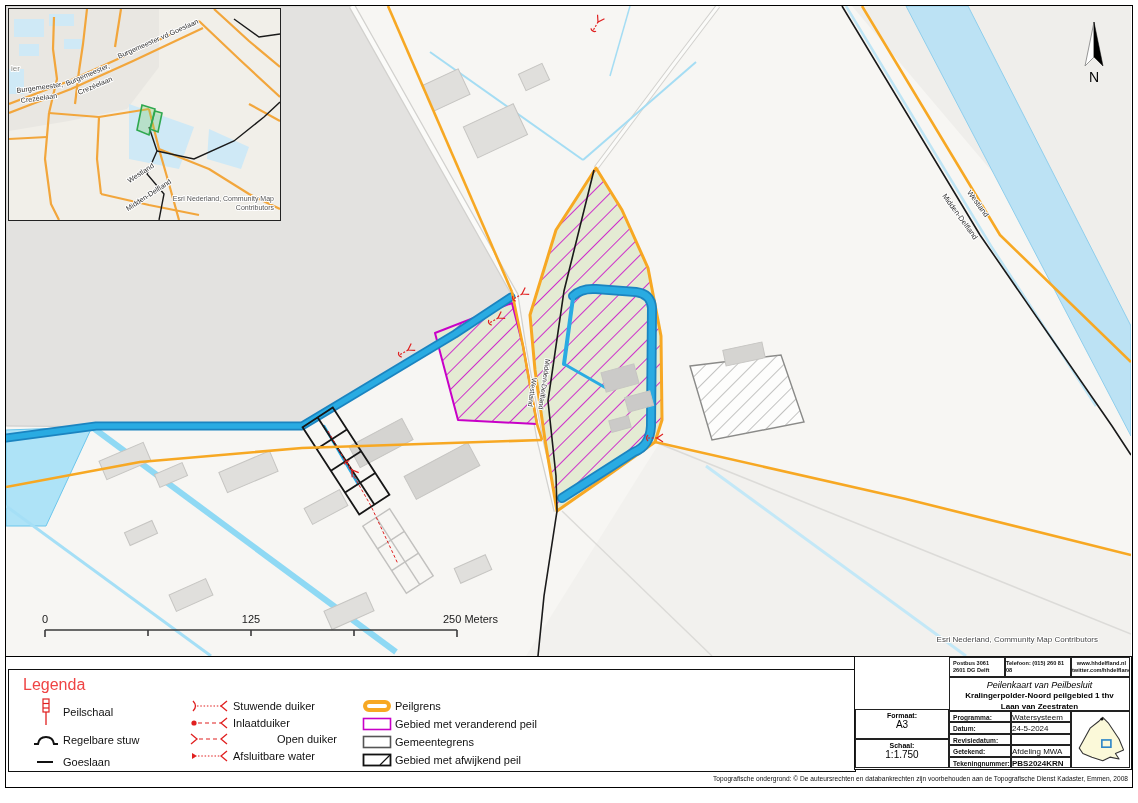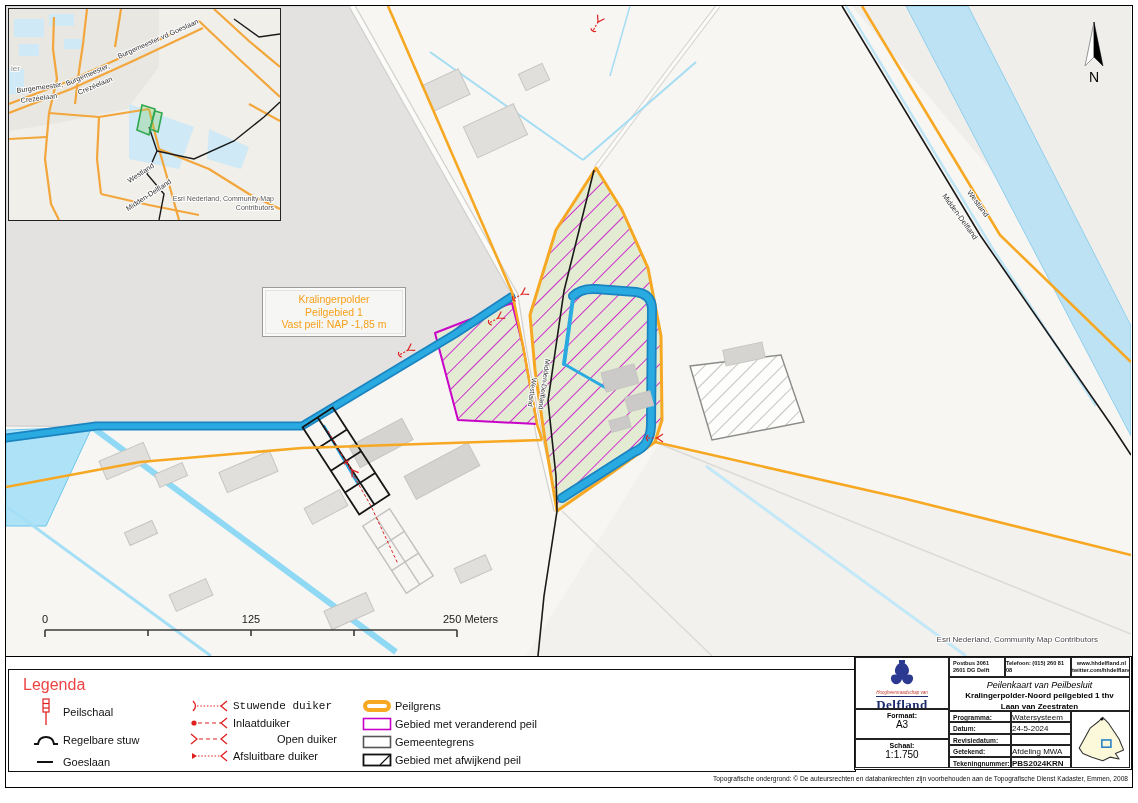--- a/index.html
+++ b/index.html
@@ -231,27 +231,20 @@
       <text class="halo2" x="58" y="77" font-size="7.2" fill="#333" transform="rotate(-23 58 77)">Burgemeester,</text>
       <text class="halo2" x="70" y="86" font-size="7.2" fill="#333" transform="rotate(-23 70 86)">Crezéelaan</text>
       <text class="halo2" x="150" y="32" font-size="7.2" fill="#333" text-anchor="middle" transform="rotate(-24 150 32)">Burgemeester vd Goeslaan</text>
       <text class="halo2" x="133" y="166" font-size="7.2" fill="#333" text-anchor="middle" transform="rotate(-33 133 166)">Westland</text>
       <text class="halo2" x="141" y="188" font-size="7.2" fill="#333" text-anchor="middle" transform="rotate(-33 141 188)">Midden-Delfland</text>
       <text class="halo2" x="265" y="192" font-size="7" fill="#555" text-anchor="end">Esri Nederland, Community Map</text>
       <text class="halo2" x="265" y="201" font-size="7" fill="#555" text-anchor="end">Contributors</text>
     </svg>
    </div>
 
-   <div class="peil-label">
-     <div class="inner">
-       <div class="line">Kralingerpolder</div>
-       <div class="line">Peilgebied 1</div>
-       <div class="line">Vast peil: NAP -1,85 m</div>
-     </div>
-   </div>
   </div>
 
   <div class="legend">
     <div class="legend-title">Legenda</div>
 
     <div class="lcol" style="left:20px;top:26px;">
       <div class="litem" style="height:32px;">
         <span class="licon" style="width:34px;">
           <svg width="14" height="30" viewBox="0 0 14 30">
                 <rect x="4" y="2" width="6" height="13" fill="#fff" stroke="#E02020" stroke-width="1.2"></rect>
@@ -274,21 +267,21 @@
         <span class="licon" style="width:34px;">
           <svg width="26" height="6" viewBox="0 0 26 6">
                 <line x1="4" y1="3" x2="20" y2="3" stroke="#111" stroke-width="2"></line>
               </svg>
         </span>
         <span>Goeslaan</span>
       </div>
     </div>
 
     <div class="lcol" style="left:178px;top:28px;">
-      <div class="litem" style="height:16.5px;font-family:Liberation Mono, monospace;">
+      <div class="litem" style="height:16.5px;">
         <span class="licon" style="width:46px;">
           <svg width="42" height="12" viewBox="0 0 42 12">
                 <path d="M4,1 Q9,6 4,11" fill="none" stroke="#E02020" stroke-width="1.3"></path>
                 <line x1="8" y1="6" x2="32" y2="6" stroke="#E02020" stroke-width="1.2" stroke-dasharray="1.5,1.8"></line>
                 <path d="M38,1 L32,6 L38,11" fill="none" stroke="#E02020" stroke-width="1.3"></path>
               </svg>
         </span>
         <span>Stuwende duiker</span>
       </div>
       <div class="litem" style="height:16.5px;">
@@ -312,21 +305,21 @@
         <span>Open duiker</span>
       </div>
       <div class="litem" style="height:16.5px;">
         <span class="licon" style="width:46px;">
           <svg width="42" height="12" viewBox="0 0 42 12">
                 <path d="M3,3 L8,6 L3,9 Z" fill="#E02020"></path>
                 <line x1="9" y1="6" x2="32" y2="6" stroke="#E02020" stroke-width="1.2" stroke-dasharray="1.5,1.8"></line>
                 <path d="M38,1 L32,6 L38,11" fill="none" stroke="#E02020" stroke-width="1.3"></path>
               </svg>
         </span>
-        <span>Afsluitbare duiker</span>
+        <span>Afsluitbare water</span>
       </div>
     </div>
 
     <div class="lcol" style="left:350px;top:27px;">
       <div class="litem" style="height:18px;">
         <span class="licon" style="width:36px;">
           <svg width="30" height="14" viewBox="0 0 30 14">
                 <rect x="3" y="3" width="24" height="8" rx="4" fill="none" stroke="#F7A823" stroke-width="4"></rect>
               </svg>
         </span>
@@ -356,28 +349,20 @@
               </svg>
         </span>
         <span>Gebied met afwijkend peil</span>
       </div>
     </div>
 
   </div>
 
   <div class="tblock">
 
-    <div class="tb-cell" style="left:0;top:0;width:94px;height:52px;text-align:center;">
-      <svg width="34" height="26" viewBox="0 0 30 26" style="margin-top:2px;">
-        <path d="M15,2 C8,4 6,12 10,15 C4,13 2,19 6,23 C10,26 14,23 15,19 C16,23 20,26 24,23 C28,19 26,13 20,15 C24,12 22,4 15,2 Z" fill="#2B3990"></path>
-        <rect x="12" y="0" width="6" height="3" fill="#2B3990"></rect>
-      </svg>
-      <div style="font-size:4.5px;color:#C23B2E;font-style:italic;line-height:5px;">Hoogheemraadschap van</div>
-      <div style="font-family:'Liberation Serif',serif;font-weight:bold;font-size:13px;color:#1B2A6B;letter-spacing:0.5px;border-top:1px solid #1B2A6B;display:inline-block;padding-top:1px;line-height:13px;">Delfland</div>
-    </div>
     <div class="tb-cell" style="left:0;top:52px;width:94px;height:30px;text-align:center;">
       <div style="font-size:7px;font-weight:bold;padding-top:2px;">Formaat:</div>
       <div style="font-size:10px;">A3</div>
     </div>
     <div class="tb-cell" style="left:0;top:82px;width:94px;height:29px;text-align:center;">
       <div style="font-size:7px;font-weight:bold;padding-top:2px;">Schaal:</div>
       <div style="font-size:10px;">1:1.750</div>
     </div>
 
     <div class="tb-cell tb-small" style="left:94px;top:0;width:56px;height:20px;padding:2px 0 0 3px;">

